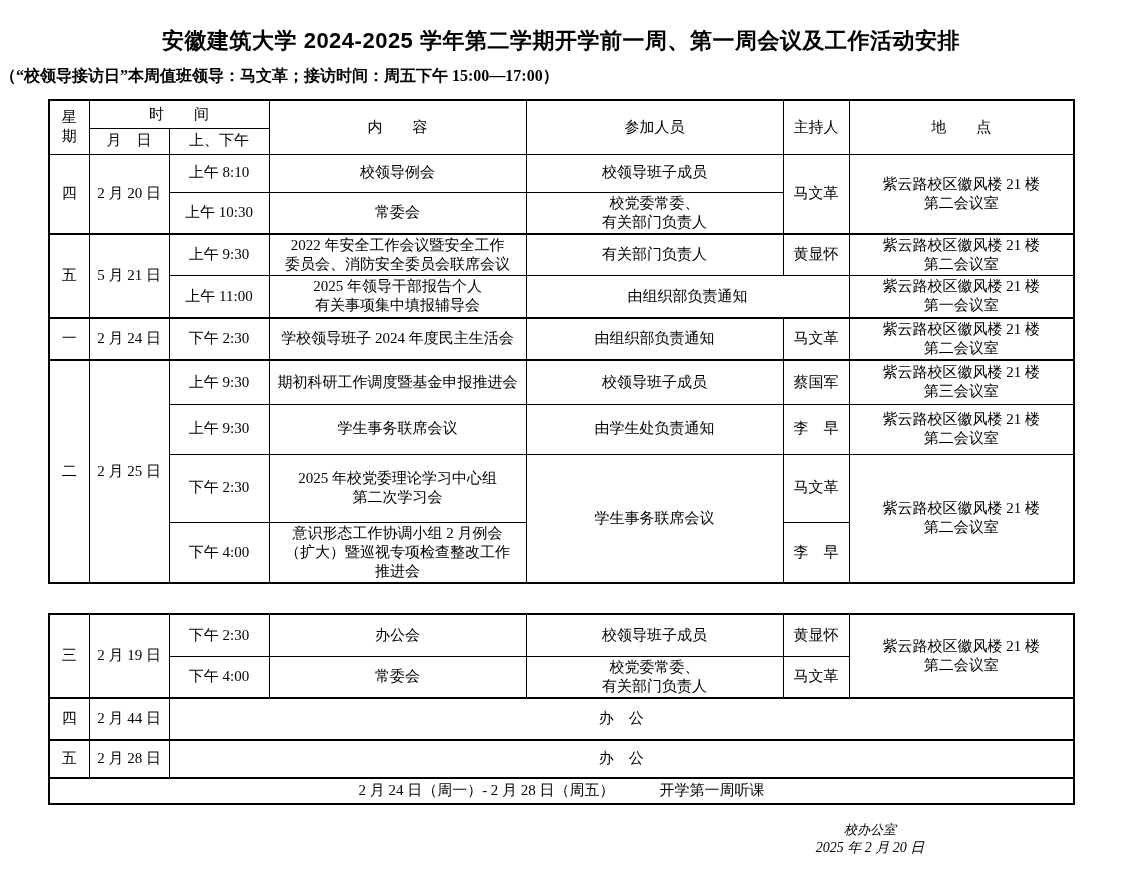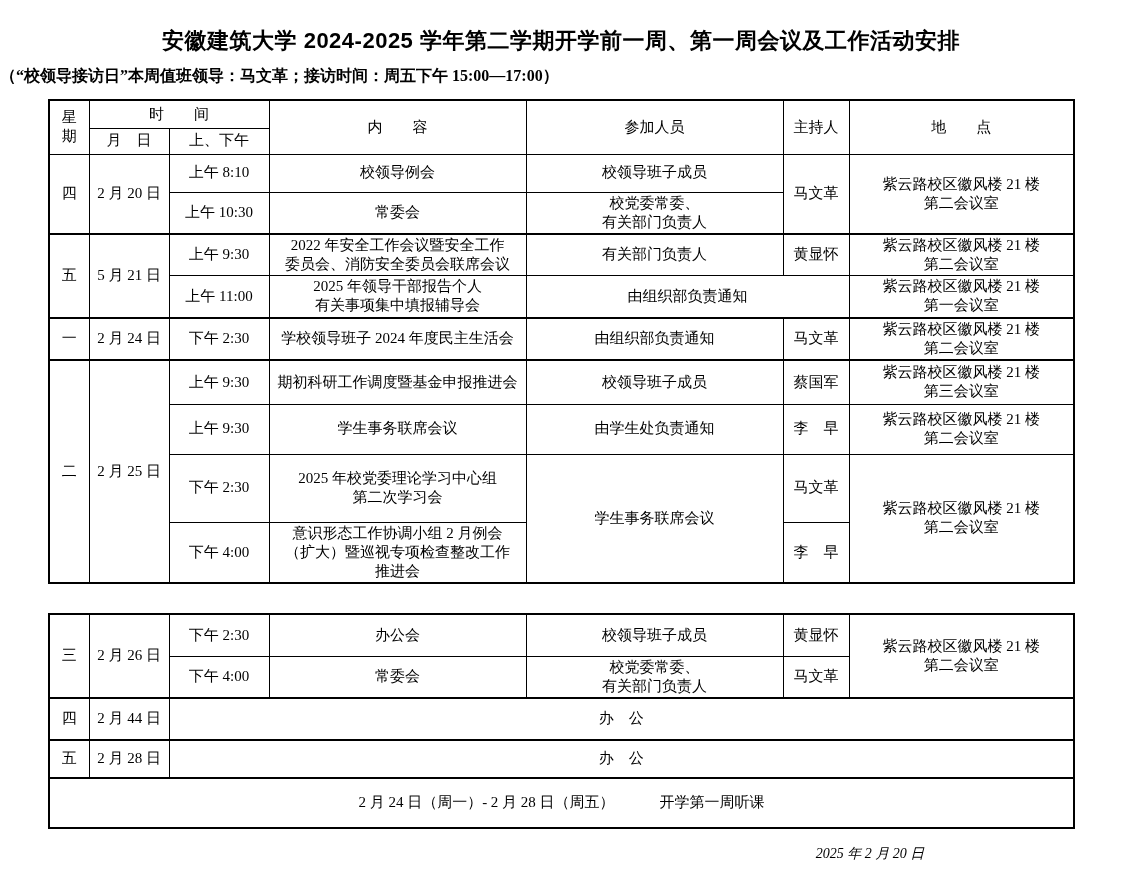--- a/index.html
+++ b/index.html
@@ -145,21 +145,21 @@
       <col style="width:80px">
       <col style="width:100px">
     <col style="width:257px">
       <col style="width:257px">
       <col style="width:66px">
       <col style="width:225px">
   </colgroup>
   <tbody>
     <tr style="height:42px">
       <td rowspan="2">三</td>
-      <td rowspan="2">2 月 26 日</td>
+      <td rowspan="2">2 月 19 日</td>
       <td>下午 2:30</td>
       <td>办公会</td>
       <td>校领导班子成员</td>
       <td>黄显怀</td>
       <td rowspan="2">紫云路校区徽风楼 21 楼
 第二会议室</td>
     </tr>
     <tr style="height:41px">
       <td>下午 4:00</td>
       <td>常委会</td>
@@ -170,21 +170,22 @@
     <tr class="grp" style="height:42px">
       <td>四</td>
       <td>2 月 44 日</td>
       <td colspan="5">办　公</td>
     </tr>
     <tr class="grp" style="height:38px">
       <td>五</td>
       <td>2 月 28 日</td>
       <td colspan="5">办　公</td>
     </tr>
-    <tr class="grp" style="height:50px">
+    <tr class="grp" style="height:26px">
       <td colspan="7">2 月 24 日（周一）- 2 月 28 日（周五）　　　开学第一周听课</td>
     </tr>
   </tbody>
 </table>
 
 <div class="footer">
+  <div class="office">校办公室</div>
   <div class="fdate">2025 年 2 月 20 日</div>
 </div>
 
 </body></html>

